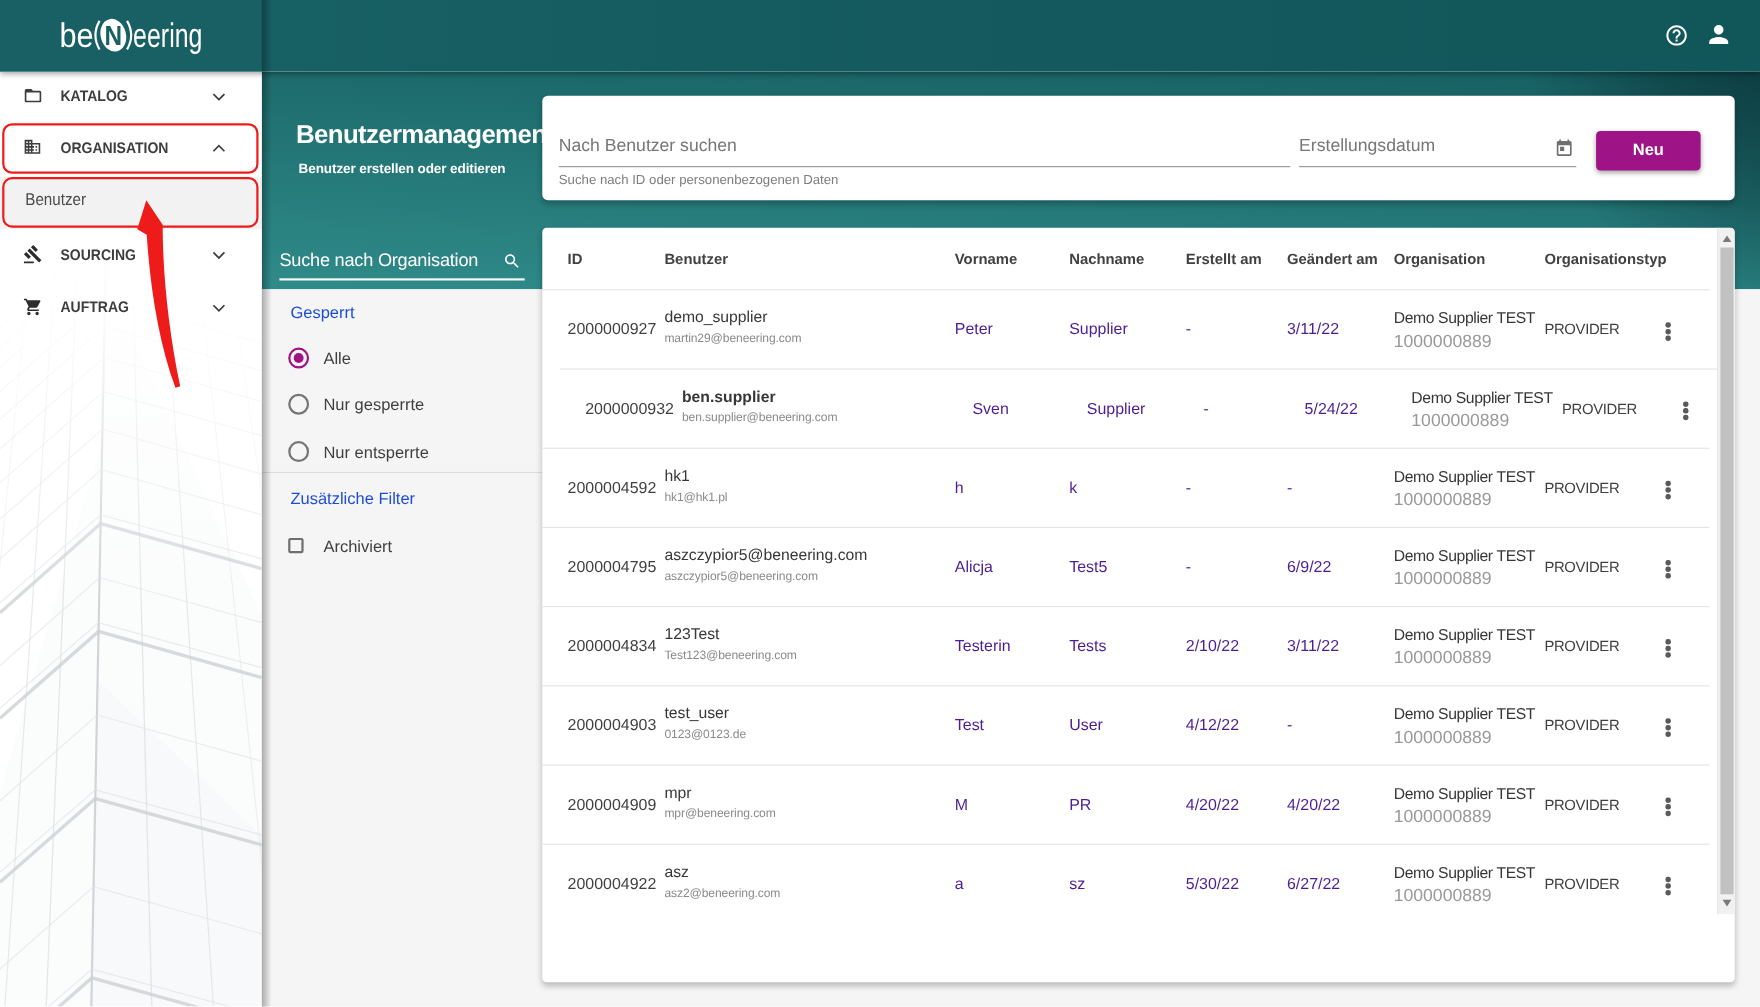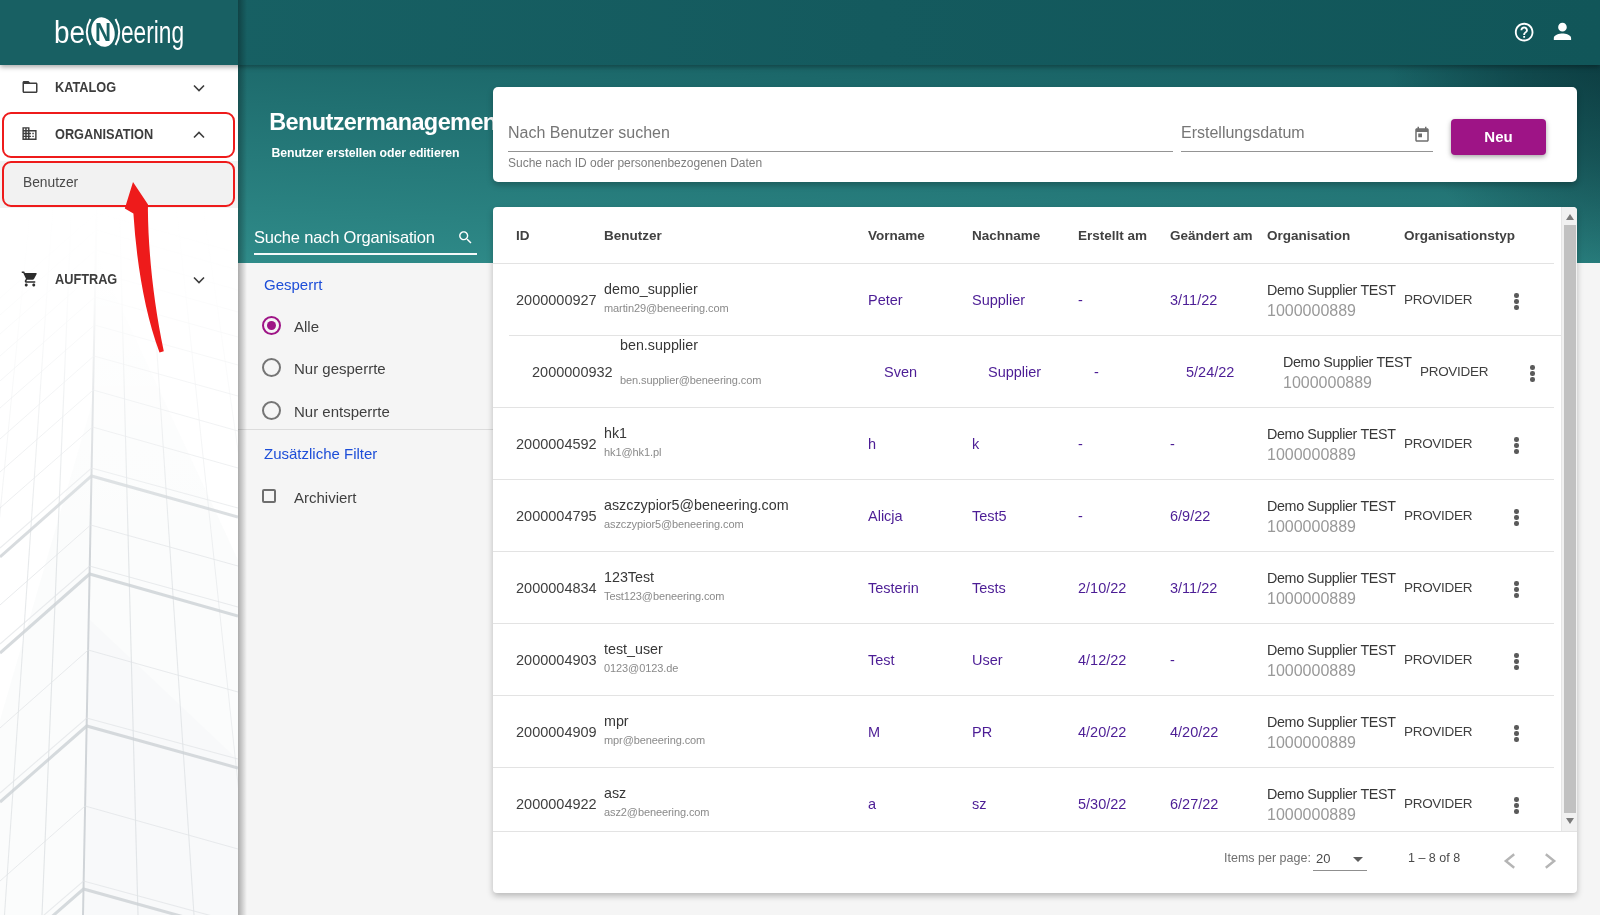--- a/index.html
+++ b/index.html
@@ -149,20 +149,29 @@
         <path d="M12 7V3H2v18h20V7H12zM6 19H4v-2h2v2zm0-4H4v-2h2v2zm0-4H4V9h2v2zm0-4H4V5h2v2zm4 12H8v-2h2v2zm0-4H8v-2h2v2zm0-4H8V9h2v2zm0-4H8V5h2v2zm10 12h-8v-2h2v-2h-2v-2h2v-2h-2V9h8v10zm-2-8h-2v2h2v-2zm0 4h-2v2h2v-2z"></path>
       </svg>
     <span class="mlabel">ORGANISATION</span>
     <svg class="mchev" width="12" height="8" viewBox="0 0 12 8">
         <path d="M1 6.5 L6 1.5 L11 6.5" stroke="#3d3d3d" stroke-width="1.6" fill="none"></path>
       </svg>
   </div>
   <div id="benrow">
       <span>Benutzer</span>
     </div>
+  <div class="mitem" style="top:144px;">
+    <svg class="micon" width="18" height="18" viewBox="0 0 24 24" fill="#2d2d2d">
+        <path d="M1 21h12v2H1zM5.245 8.07l2.83-2.827 14.14 14.142-2.828 2.828zM12.317 1l5.657 5.656-2.83 2.83-5.654-5.66zM3.825 9.485l5.657 5.657-2.828 2.828-5.657-5.657z"></path>
+      </svg>
+    <span class="mlabel">SOURCING</span>
+    <svg class="mchev" width="12" height="8" viewBox="0 0 12 8">
+        <path d="M1 1.5 L6 6.5 L11 1.5" stroke="#3d3d3d" stroke-width="1.6" fill="none"></path>
+      </svg>
+  </div>
   <div class="mitem" style="top:192px;">
     <svg class="micon" width="18" height="18" viewBox="0 0 24 24" fill="#2d2d2d">
         <path d="M7 18c-1.1 0-1.99.9-1.99 2S5.9 22 7 22s2-.9 2-2-.9-2-2-2zM1 2v2h2l3.6 7.59-1.35 2.45c-.16.28-.25.61-.25.96 0 1.1.9 2 2 2h12v-2H7.42c-.14 0-.25-.11-.25-.25l.03-.12.9-1.63h7.45c.75 0 1.41-.41 1.75-1.03l3.58-6.49c.08-.14.12-.31.12-.47 0-.55-.45-1-1-1H5.21l-.94-2H1zm16 16c-1.1 0-1.99.9-1.99 2s.89 2 1.99 2 2-.9 2-2-.9-2-2-2z"></path>
       </svg>
     <span class="mlabel">AUFTRAG</span>
     <svg class="mchev" width="12" height="8" viewBox="0 0 12 8">
         <path d="M1 1.5 L6 6.5 L11 1.5" stroke="#3d3d3d" stroke-width="1.6" fill="none"></path>
       </svg>
   </div>
   <div class="redbox" style="top:47px;"></div>
@@ -229,21 +238,21 @@
     <span class="corgid" style="left:774px;top:38px;">1000000889</span>
     <span class="ctyp cv" style="left:911px;">PROVIDER</span>
     <span class="dots" style="left:1021px;top:29px;">
         <i></i>
         <i></i>
         <i></i>
       </span>
   </div>
   <div class="trow" style="top:128px;height:72px;margin-left:16px;">
     <span class="cid cv" style="left:23px;">2000000932</span>
-    <span class="cname" style="left:111px;top:1px;">ben.supplier</span>
+    <span class="cname" style="left:111px;top:17px;font-weight:bold;">ben.supplier</span>
     <span class="cmail" style="left:111px;top:38px;">ben.supplier@beneering.com</span>
     <span class="ccell cv" style="left:375px;">Sven</span>
     <span class="ccell cv" style="left:479px;">Supplier</span>
     <span class="ccell cv" style="left:585px;">-</span>
     <span class="ccell cv" style="left:677px;">5/24/22</span>
     <span class="corg" style="left:774px;top:18px;">Demo Supplier TEST</span>
     <span class="corgid" style="left:774px;top:38px;">1000000889</span>
     <span class="ctyp cv" style="left:911px;">PROVIDER</span>
     <span class="dots" style="left:1021px;top:29px;">
         <i></i>
@@ -351,26 +360,13 @@
         <i></i>
         <i></i>
         <i></i>
       </span>
   </div>
   <div id="scrollbar">
       <div class="sarr up"></div>
       <div id="sthumb"></div>
       <div class="sarr down"></div>
     </div>
-  <div id="pager">
-    <span class="ipp">Items per page:</span>
-    <span class="cnt">20</span>
-    <div class="sul"></div>
-    <div class="caret"></div>
-    <span class="range">1 – 8 of 8</span>
-    <svg class="pchev" style="left:1005px;" width="24" height="24" viewBox="0 0 24 24">
-        <path d="M16.2 5.3 L7.8 12 L16.2 18.7" stroke="#b5b5b5" stroke-width="2.4" fill="none"></path>
-      </svg>
-    <svg class="pchev" style="left:1045px;" width="24" height="24" viewBox="0 0 24 24">
-        <path d="M7.8 5.3 L16.2 12 L7.8 18.7" stroke="#b5b5b5" stroke-width="2.4" fill="none"></path>
-      </svg>
-  </div>
 </div>
 
 </body></html>

